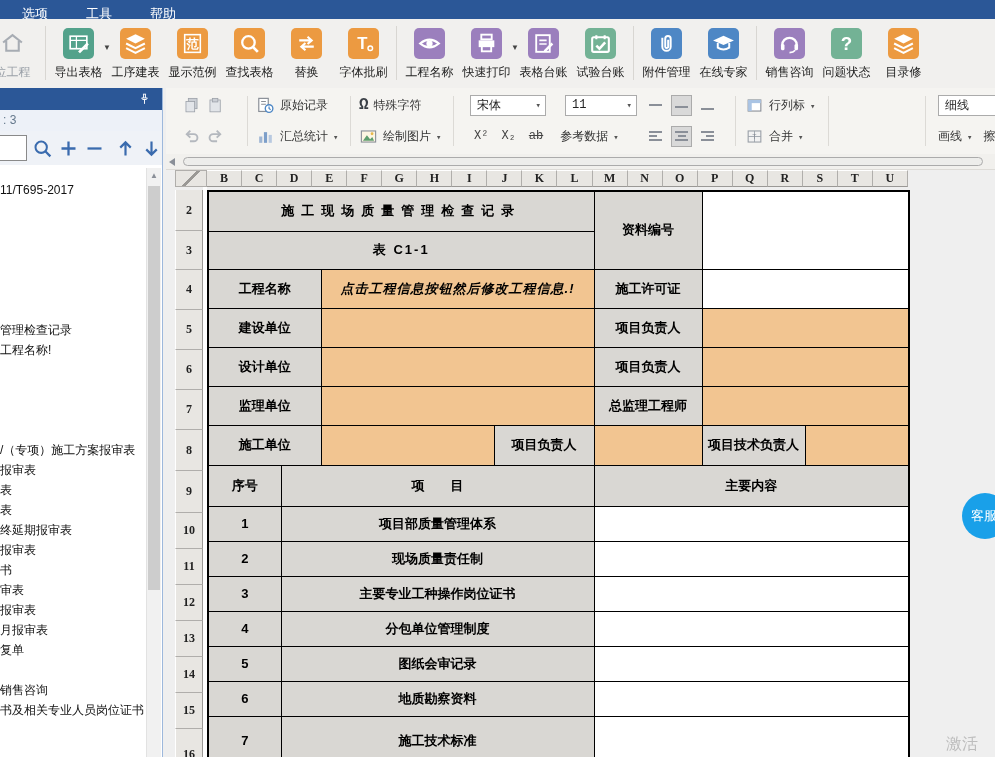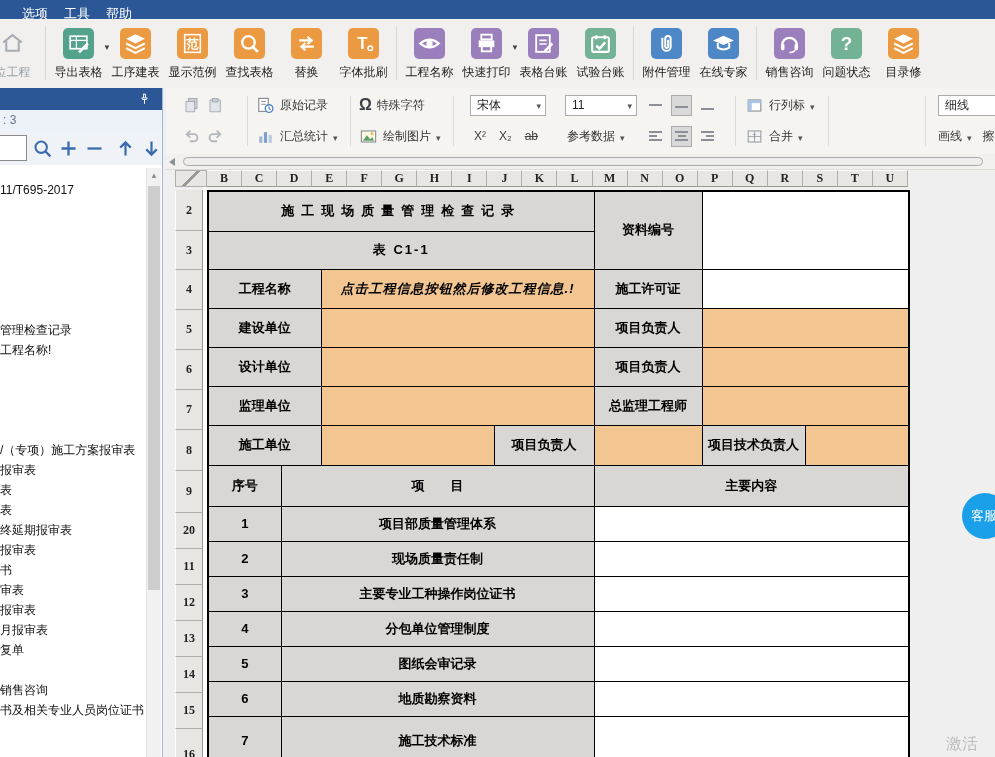--- a/index.html
+++ b/index.html
@@ -1,36 +1,36 @@
 <!DOCTYPE html>
 <html><head>
 <meta charset="utf-8">
 <style>
   html,body{margin:0;padding:0;}
   body{width:995px;height:757px;position:relative;overflow:hidden;background:#EFEFEF;
        font-family:"Liberation Sans","DejaVu Sans",sans-serif;-webkit-font-smoothing:antialiased;}
   
   .menubar{position:absolute;left:0;top:0;width:995px;height:26px;background:#2B5797;
-           display:flex;align-items:center;padding-left:22px;gap:16px;box-sizing:border-box;}
+           display:flex;align-items:center;padding-left:22px;gap:38px;box-sizing:border-box;}
   .menubar .mitem{color:#fff;font-size:13px;line-height:19px;cursor:default;white-space:nowrap;}
   
   .toolbar{position:absolute;left:0;top:19px;width:995px;height:69px;background:#F1F0EE;
            display:flex;align-items:flex-start;overflow:hidden;}
   .tbtn{width:57px;flex:0 0 auto;display:flex;flex-direction:column;align-items:center;padding-top:9px;position:relative;}
   .tbtn .ticon{width:31px;height:31px;border-radius:5px;display:flex;align-items:center;justify-content:center;}
   .tbtn .tlabel{font-size:12px;color:#222;margin-top:5px;white-space:nowrap;}
   .tbtn.disabled .tlabel{color:#9aa0a8;}
   .tbtn .tcaret{position:absolute;right:-4px;top:24px;font-size:8px;color:#444;}
   .tsep{flex:0 0 1px;width:1px;height:54px;background:#D8D6D2;margin:7px 4px 0 4px;}
   .tbtn.first{margin-left:-16px;}
   
   .ribbon{position:absolute;left:166px;top:88px;width:829px;height:66px;background:#F5F4F1;overflow:hidden;}
   .rsep{position:absolute;top:8px;width:1px;height:50px;background:#DCDAD6;}
   .rgroup{position:absolute;top:0;height:66px;}
-  .rrow{height:28px;display:flex;align-items:center;gap:5px;margin-top:3px;white-space:nowrap;}
+  .rrow{height:28px;display:flex;align-items:center;gap:5px;margin-top:3px;white-space:nowrap;font-family:Liberation Mono, monospace;}
   .rtext{font-size:12px;color:#333;}
   .caret::after{content:"▾";font-size:9px;color:#555;}
   .ric{width:19px;height:19px;display:inline-flex;align-items:center;justify-content:center;}
   .combo{background:#fff;border:1px solid #ABABAB;height:21px;display:flex;align-items:center;
          justify-content:space-between;padding:0 4px 0 6px;font-size:12px;color:#222;box-sizing:border-box;}
   .fmtbtn{font-size:12px;color:#444;padding:0 4px;}
   .al{width:21px;height:21px;border:1px solid transparent;display:flex;flex-direction:column;justify-content:center;gap:2px;padding:3px;box-sizing:border-box;}
   .al i{display:block;height:2px;background:#8a8f98;}
   .al.sel{background:#D9D9D9;border-color:#ABABAB;}
   .omega{font-size:16px;color:#3a3f46;font-weight:bold;}
@@ -331,21 +331,21 @@
       </div>
       <div class="combo" style="width:72px;margin-left:14px">
         <span>11</span>
           <span class="caret"></span>
       </div>
     </div>
     <div class="rrow">
       <span class="fmtbtn">X²</span>
       <span class="fmtbtn">X₂</span>
       <span class="fmtbtn" style="text-decoration:line-through">ab</span>
-      <span class="rtext" style="margin-left:20px">参考数据</span>
+      <span class="rtext" style="margin-left:8px">参考数据</span>
       <span class="caret"></span>
     </div>
   </div>
   <div class="rgroup" style="left:479px">
     <div class="rrow">
       <span class="al">
           <i style="width:13px"></i>
         </span>
       <span class="al sel">
           <i style="width:13px;margin-top:4px"></i>
@@ -517,21 +517,21 @@
   <div class="whitegap"></div>
   <div class="rowheads" id="rowheads">
       <div class="rhead" style="height: 41px;">2</div>
       <div class="rhead" style="height: 39px;">3</div>
       <div class="rhead" style="height: 40px;">4</div>
       <div class="rhead" style="height: 40px;">5</div>
       <div class="rhead" style="height: 40px;">6</div>
       <div class="rhead" style="height: 40px;">7</div>
       <div class="rhead" style="height: 41px;">8</div>
       <div class="rhead" style="height: 42px;">9</div>
-      <div class="rhead" style="height: 36px;">20</div>
+      <div class="rhead" style="height: 36px;">10</div>
       <div class="rhead" style="height: 36px;">11</div>
       <div class="rhead" style="height: 36px;">12</div>
       <div class="rhead" style="height: 36px;">13</div>
       <div class="rhead" style="height: 36px;">14</div>
       <div class="rhead" style="height: 36px; text-align: right;">15</div>
       <div class="rhead" style="height: 51px;">16</div>
     </div>
 
   <table class="doc-table">
     <colgroup>

